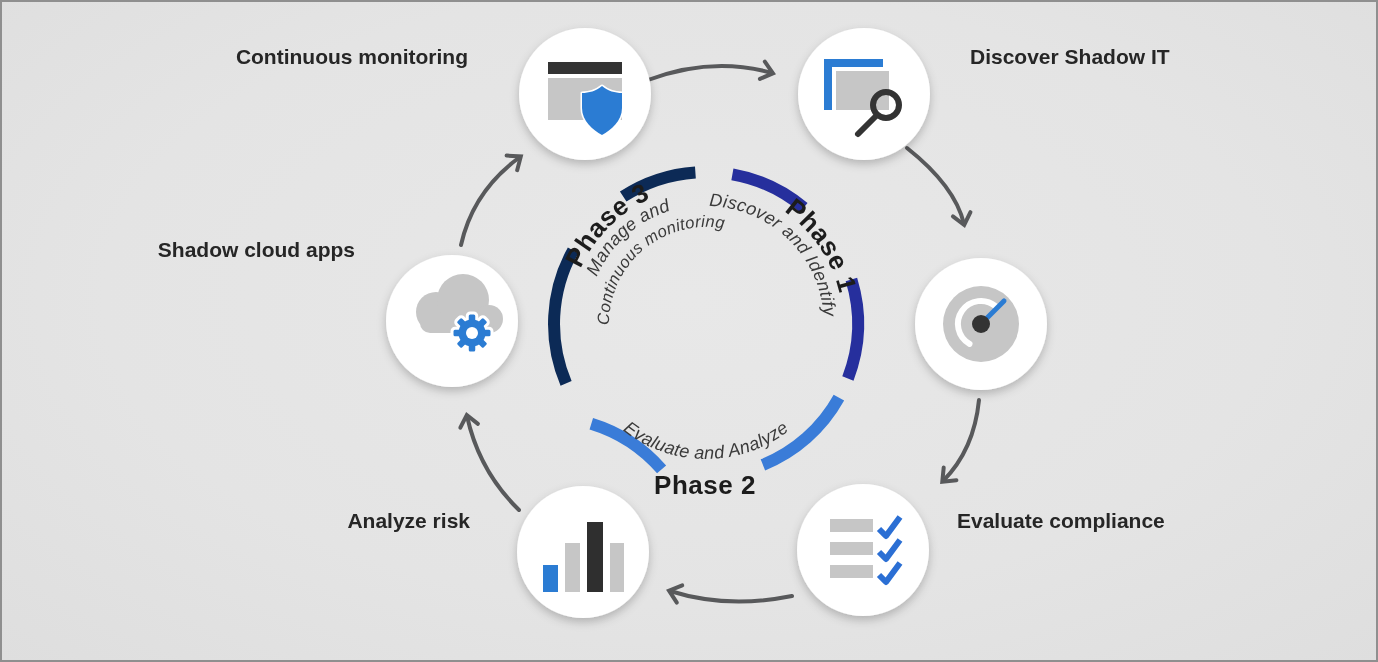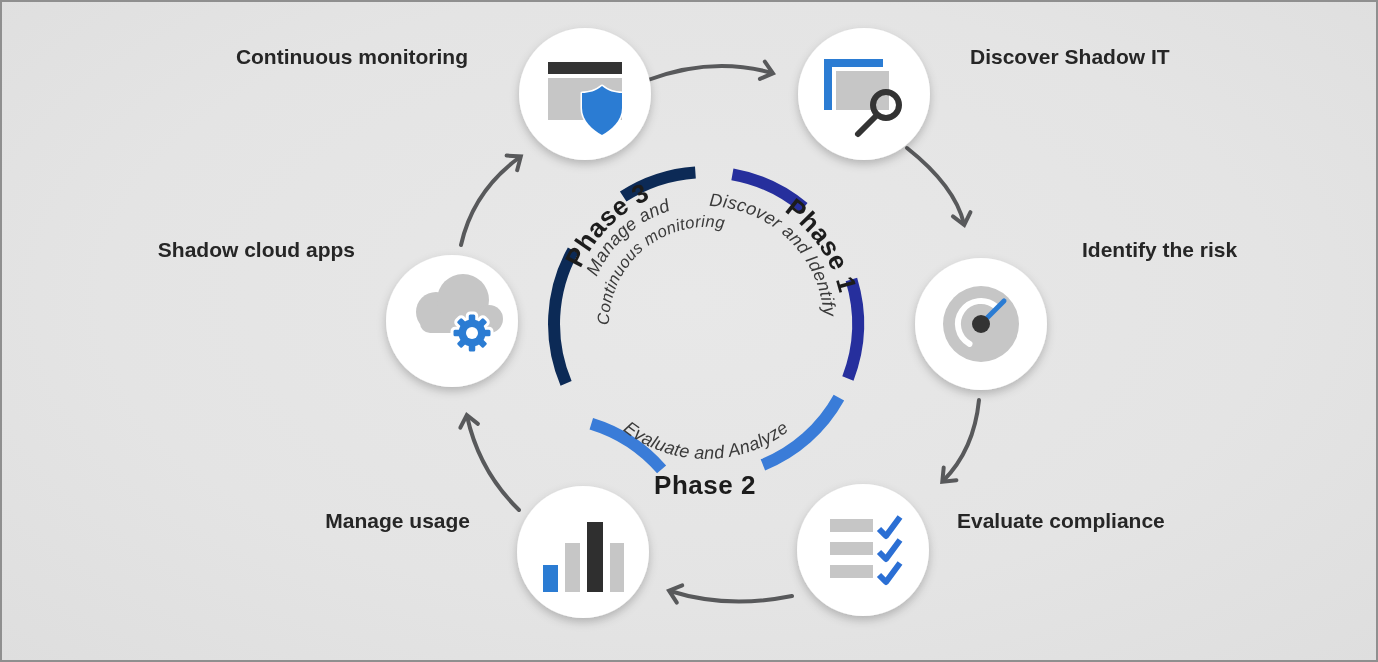--- a/index.html
+++ b/index.html
@@ -168,21 +168,20 @@
         <circle cx="470" cy="331" r="6" fill="#ffffff"></circle>
       </g>
     </g>
   </svg>
 
   <div class="node-label align-right" style="left:166px;top:42px;width:300px;">Continuous monitoring</div>
 
   <div class="node-label" style="left:968px;top:42px;text-align:right;">Discover Shadow IT</div>
 
   <div class="node-label" style="left:1080px;top:235px;">
-    <div>Identify the risk</div>
   </div>
 
   <div class="node-label" style="left:955px;top:506px;">Evaluate compliance</div>
 
-  <div class="node-label align-right" style="left:168px;top:506px;width:300px;">Manage usage</div>
+  <div class="node-label align-right" style="left:168px;top:506px;width:300px;">Analyze risk</div>
 
   <div class="node-label align-right" style="left:53px;top:235px;width:300px;">Shadow cloud apps</div>
 </div>
 
 </body></html>

